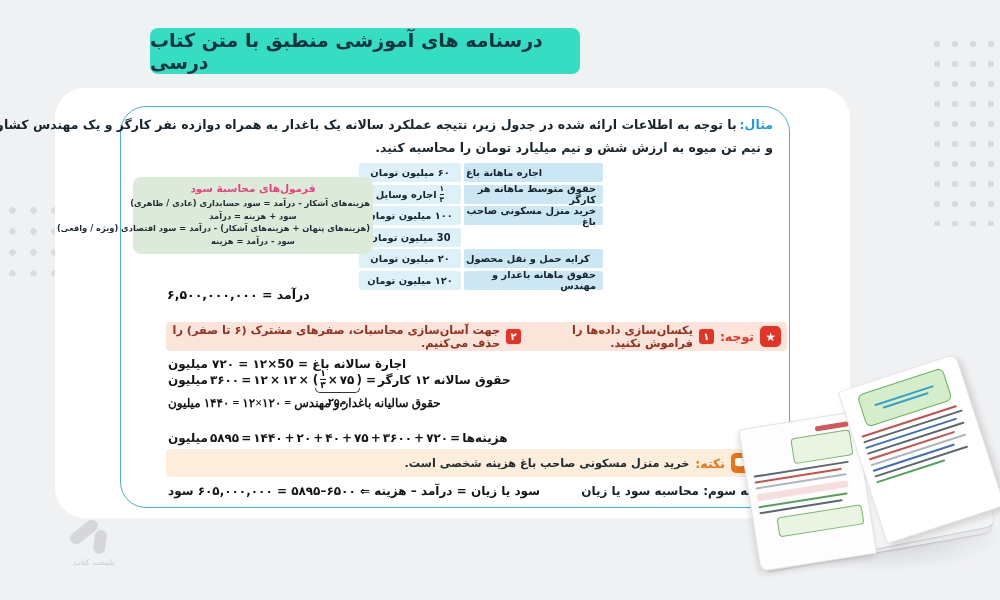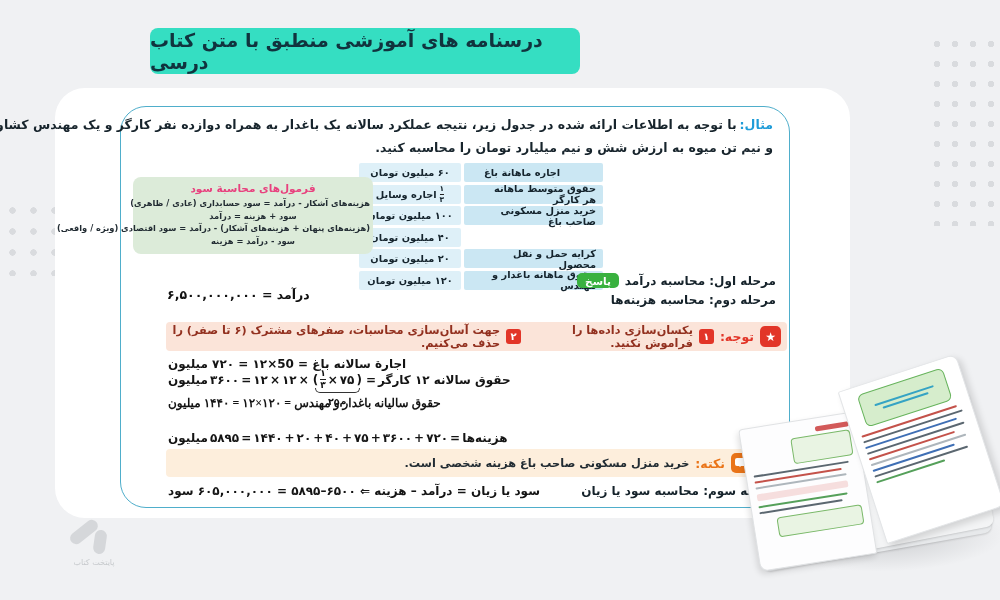--- a/index.html
+++ b/index.html
@@ -24,21 +24,21 @@
     font-size:12.5px;font-weight:bold;color:#17242c;}
   .intro1{top:10px;} .intro2{top:33px;}
   .ex-label{color:#1e9cd8;margin-left:3px;}
 
   
   .ctable{position:absolute;left:238px;top:56px;width:246px;}
   .crow{display:flex;gap:3px;height:19px;margin-bottom:2.5px;}
   .vcell{width:102px;background:#def0f8;border-radius:2px;display:flex;align-items:center;justify-content:center;
     font-size:9.8px;font-weight:bold;color:#14232c;direction:rtl;}
   .lcell{width:139px;background:#cbe7f3;border-radius:2px;display:flex;align-items:center;justify-content:flex-end;
-    padding-left:20px;padding-right:7px;font-size:9.8px;font-weight:bold;color:#14232c;direction:rtl;box-sizing:border-box;}
+    padding-left:2px;padding-right:7px;font-size:9.8px;font-weight:bold;color:#14232c;direction:rtl;box-sizing:border-box;}
 
   
   .vfrac{display:inline-flex;flex-direction:column;align-items:center;line-height:1;font-size:7.5px;font-weight:bold;}
   .vfrac .den{border-top:1px solid #222;padding-top:1px;margin-top:1px;}
   .cellflex{display:flex;direction:rtl;align-items:center;gap:3px;}
 
   
   .fbox{position:absolute;left:12px;top:70px;width:240px;background:#dcebd9;border-radius:8px;
     padding:5px 3px 7px;text-align:center;box-sizing:border-box;}
   .fbox .ftitle{font-size:10.5px;font-weight:bold;color:#e8417e;margin-bottom:3px;}
@@ -163,21 +163,21 @@
             <span>اجاره وسایل</span>
           </span>
         </div>
         <div class="lcell">حقوق متوسط ماهانه هر کارگر</div>
       </div>
       <div class="crow">
         <div class="vcell">۱۰۰ میلیون تومان</div>
         <div class="lcell">خرید منزل مسکونی صاحب باغ</div>
       </div>
       <div class="crow">
-        <div class="vcell">۴۰ میلیون تومان</div>
+        <div class="vcell">30 میلیون تومان</div>
       </div>
       <div class="crow">
         <div class="vcell">۲۰ میلیون تومان</div>
         <div class="lcell">کرایه حمل و نقل محصول</div>
       </div>
       <div class="crow">
         <div class="vcell">۱۲۰ میلیون تومان</div>
         <div class="lcell">حقوق ماهانه باغدار و مهندس</div>
       </div>
     </div>
@@ -185,27 +185,20 @@
     <div class="fbox">
       <div class="ftitle">فرمول‌های محاسبة سود</div>
       <div class="fline">هزینه‌های آشکار - درآمد = سود حسابداری (عادی / ظاهری)</div>
       <div class="fline">سود + هزینه = درآمد</div>
       <div class="fline">(هزینه‌های پنهان + هزینه‌های آشکار) - درآمد = سود اقتصادی (ویژه / واقعی)</div>
       <div class="fline">سود - درآمد = هزینه</div>
     </div>
 
     <div class="income">درآمد = ۶,۵۰۰,۰۰۰,۰۰۰</div>
 
-    <div class="answers">
-      <div class="astep1">
-        <span class="badge">پاسخ</span>
-        <span class="astep-text">مرحله اول: محاسبه درآمد</span>
-      </div>
-      <div class="astep2">مرحله دوم: محاسبه هزینه‌ها</div>
-    </div>
 
     <div class="attn">
       <span class="starbox">★</span>
       <span class="attn-label">توجه:</span>
       <span class="numchip">۱</span>
       <span class="attn-text">یکسان‌سازی داده‌ها را فراموش نکنید.</span>
       <span class="numchip">۲</span>
       <span class="attn-text">جهت آسان‌سازی محاسبات، صفرهای مشترک (۶ تا صفر) را حذف می‌کنیم.</span>
     </div>
 

